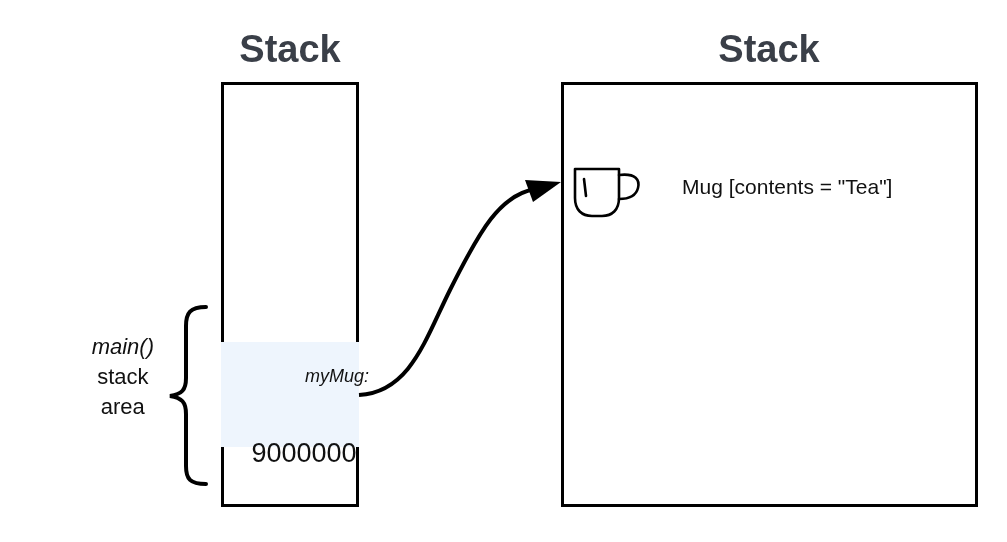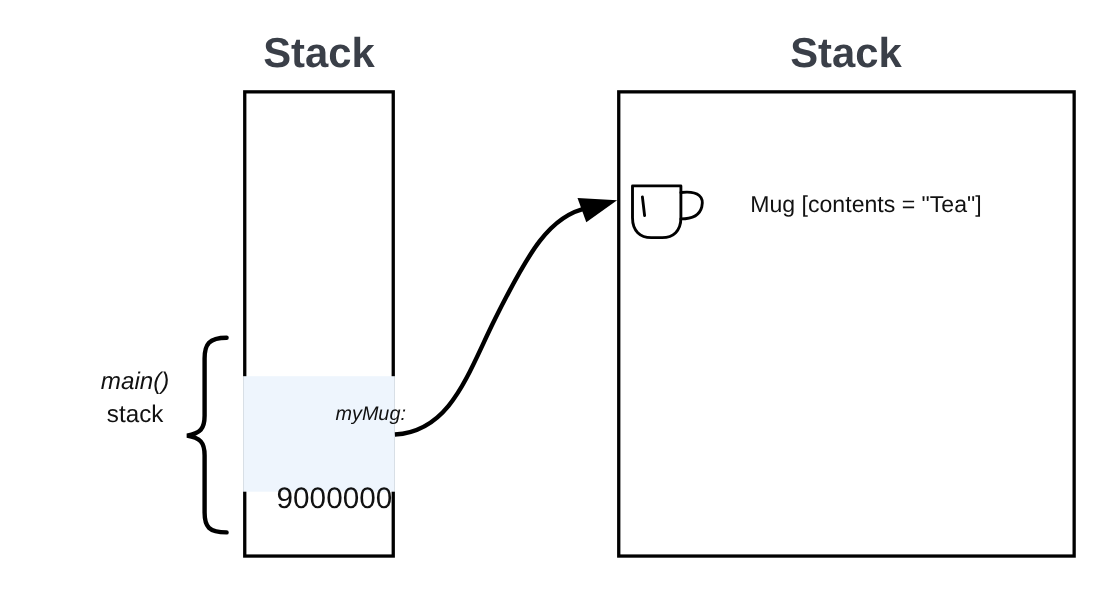--- a/index.html
+++ b/index.html
@@ -29,20 +29,21 @@
 <div class="box" style="left:221px; top:82px; width:138px; height:425px;"></div>
 <div class="frame"></div>
 <div class="frame-label">myMug:</div>
 <div class="frame-value">9000000</div>
 
 <div class="box" style="left:561px; top:82px; width:417px; height:425px;"></div>
 
 <div class="side-label">
   <div class="it">main()</div>
   <div>stack</div>
+  <div>area</div>
 </div>
 
 <div class="obj-label">Mug [contents = "Tea"]</div>
 
 <svg width="1007" height="542" viewBox="0 0 1007 542">
 
   <path d="M206 307 C190 307 186 313 186 326 L186 378 C186 390 182 394 170 396 C182 398 186 402 186 414 L186 466 C186 479 190 484 206 484" fill="none" stroke="#000" stroke-width="4" stroke-linecap="round"></path>
 
   <path d="M359 395 C410 392 425 340 450 290 C480 230 500 195 535 189" fill="none" stroke="#000" stroke-width="4"></path>
   <polygon points="561,182 525,180 533,202" fill="#000"></polygon>

